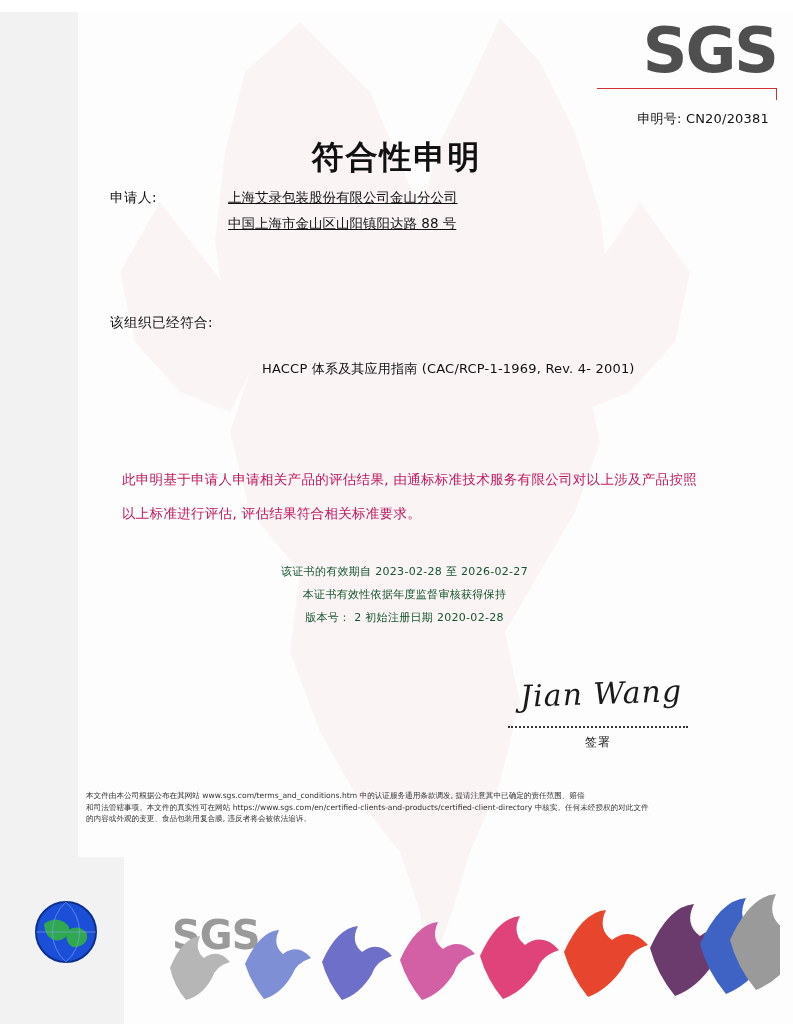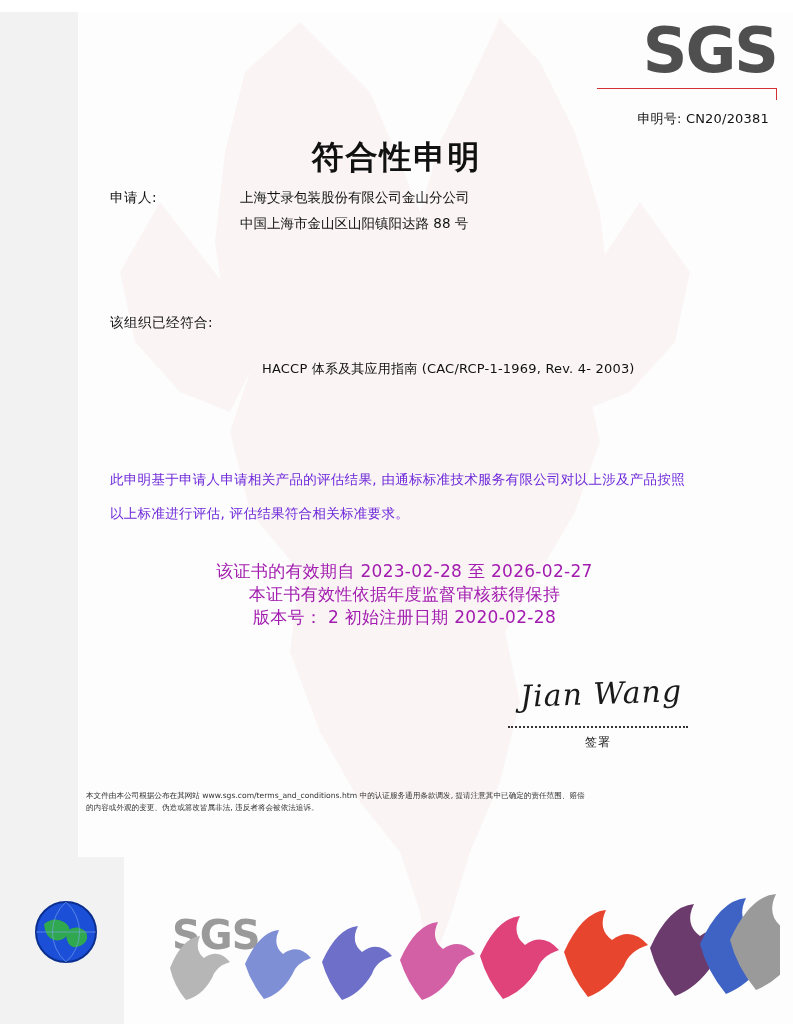--- a/index.html
+++ b/index.html
@@ -106,24 +106,25 @@
     line-height: 26px;
     color: #111;
   }
   .field .label {
     width: 118px;
     flex: 0 0 118px;
     letter-spacing: .5px;
   }
   .field .value {
     flex: 1 1 auto;
+    text-decoration: underline;
   }
   .field .value div { white-space: nowrap; }
 
-  .applicant { left: 110px; top: 172px; width: 620px; gap: 12px; }
+  .applicant { left: 110px; top: 172px; width: 620px; }
   .scope     { left: 110px; top: 234px; width: 640px; }
 
   .conform-line {
     position: absolute;
     left: 110px;
     top: 302px;
     font-size: 13.5px;
     letter-spacing: .5px;
     color: #111;
   }
@@ -131,37 +132,37 @@
     position: absolute;
     left: 262px;
     top: 348px;
     font-size: 13px;
     color: #111;
     letter-spacing: .2px;
   }
 
   .statement {
     position: absolute;
-    left: 110px;
+    left: 122px;
     top: 450px;
     width: 580px;
     font-size: 13.5px;
     line-height: 34px;
-    color: #6d28d9;
+    color: #be185d;
     letter-spacing: .3px;
   }
 
   .validity {
     position: absolute;
     left: 16px; right: 0;
     top: 548px;
     text-align: center;
-    font-size: 17px;
+    font-size: 11px;
     line-height: 23px;
-    color: #a21caf;
+    color: #14532d;
     letter-spacing: .3px;
   }
 
   
   .signature {
     position: absolute;
     left: 520px;
     top: 664px;
     font-family: "DejaVu Serif", "Liberation Serif", serif;
     font-style: italic;
@@ -264,37 +265,38 @@
   <div class="field applicant">
     <div class="label">申请人:</div>
     <div class="value">
       <div>上海艾录包装股份有限公司金山分公司</div>
       <div>中国上海市金山区山阳镇阳达路 88 号</div>
     </div>
   </div>
 
 
   <div class="conform-line">该组织已经符合:</div>
-  <div class="standard-line">HACCP 体系及其应用指南 (CAC/RCP-1-1969, Rev. 4- 2003)</div>
+  <div class="standard-line">HACCP 体系及其应用指南 (CAC/RCP-1-1969, Rev. 4- 2001)</div>
 
   <div class="statement">此申明基于申请人申请相关产品的评估结果, 由通标标准技术服务有限公司对以上涉及产品按照以上标准进行评估, 评估结果符合相关标准要求。</div>
 
   <div class="validity">
     <div>该证书的有效期自 2023-02-28 至 2026-02-27</div>
     <div>本证书有效性依据年度监督审核获得保持</div>
     <div>版本号： 2 初始注册日期 2020-02-28</div>
   </div>
 
   <div class="signature">Jian Wang</div>
   <div class="sig-dots"></div>
   <div class="sig-caption">签署</div>
 
   <div class="footer-note">
     <div>本文件由本公司根据公布在其网站 www.sgs.com/terms_and_conditions.htm 中的认证服务通用条款调发, 提请注意其中已确定的责任范围、赔偿</div>
-    <div>的内容或外观的变更、伪造或篡改皆属非法, 违反者将会被依法追诉。</div>
+    <div>和司法管辖事项。本文件的真实性可在网站 https://www.sgs.com/en/certified-clients-and-products/certified-client-directory 中核实。任何未经授权的对此文件</div>
+    <div>的内容或外观的变更、食品包装用复合膜, 违反者将会被依法追诉。</div>
   </div>
 
   <div class="globe">
     <svg viewBox="0 0 64 64" xmlns="http://www.w3.org/2000/svg">
       <circle cx="32" cy="32" r="30" fill="#1c4fd8"></circle>
       <path d="M10 24 q10 -8 20 -2 q8 5 4 12 q-5 8 -14 6 q-9 -3 -10 -16 Z" fill="#2fa84f"></path>
       <path d="M34 30 q10 -6 18 2 q4 9 -6 14 q-10 4 -13 -6 q-2 -7 1 -10 Z" fill="#2fa84f"></path>
       <ellipse cx="32" cy="32" rx="30" ry="30" fill="none" stroke="#0b2f8f" stroke-width="2"></ellipse>
       <path d="M2 32 h60 M32 2 a40 40 0 0 0 0 60 a40 40 0 0 0 0 -60" fill="none" stroke="#7fa8f0" stroke-width="1" opacity=".6"></path>
     </svg>

